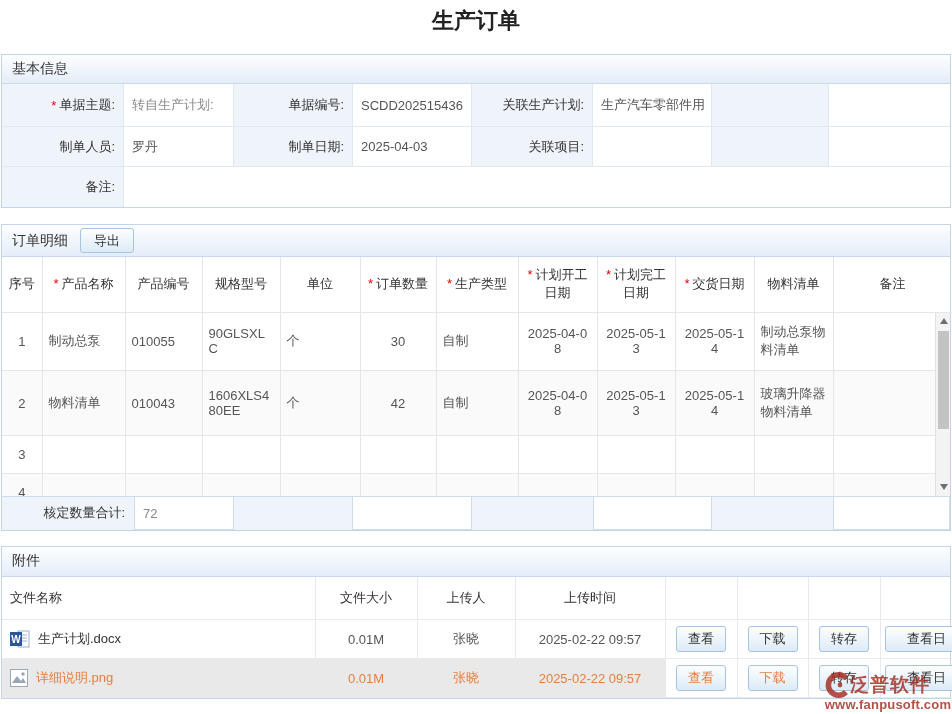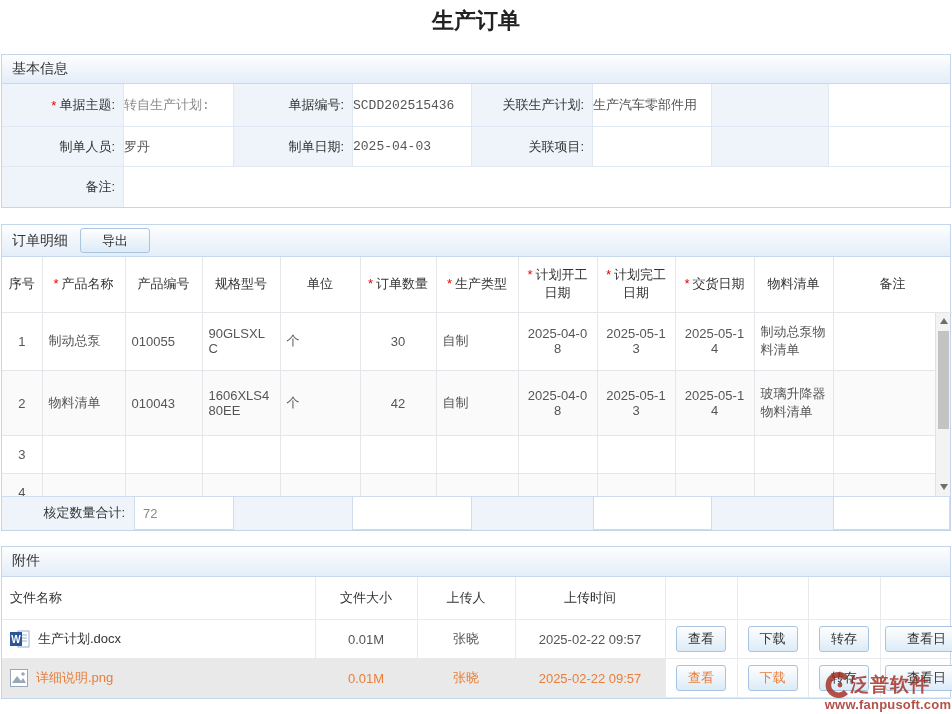--- a/index.html
+++ b/index.html
@@ -26,31 +26,31 @@
     grid-template-columns: 122px 110px 119px 119px 121px 119px 117px 1fr;
     grid-template-rows: 43px 40px 40px;
     font-size: 13px;
   }
   .cell {
     display: flex; align-items: center;
     border-right: 1px solid #dfe8f3; border-bottom: 1px solid #dfe8f3;
     overflow: hidden;
   }
   .cell.label { justify-content: flex-end; padding-right: 8px; background: #eef4fa; color: #333; }
-  .cell.value { padding-left: 0; color: #555; background: #fff; font-family: Liberation Mono, monospace; }
+  .cell.value { padding-left: 8px; color: #555; background: #fff; }
   .cell.value.muted { color: #8a8a8a; }
   .cell.no-br { border-right: none; }
   .cell.no-bb { border-bottom: none; }
   .span-rest { grid-column: 2 / 9; }
   .req { color: #e60000; margin-right: 3px; }
   
   .od-bar { height: 32px; }
   .btn {
     display: inline-block; font-size: 13px; color: #333;
-    padding: 4px 21px; border: 1px solid #a9c4e0; border-radius: 3px;
+    padding: 4px 13px; border: 1px solid #a9c4e0; border-radius: 3px;
     background: linear-gradient(#fefefe, #dcebf7);
     cursor: pointer; white-space: nowrap; line-height: 1.2;
   }
   .od-bar .btn { margin-left: 12px; }
   table { border-collapse: collapse; table-layout: fixed; }
   .od-table th, .od-table td {
     border-right: 1px solid #e4e6ea; border-bottom: 1px solid #e4e6ea;
     font-size: 13px; font-weight: normal; padding: 4px 6px; vertical-align: middle;
     word-break: break-all; color: #555;
   }

